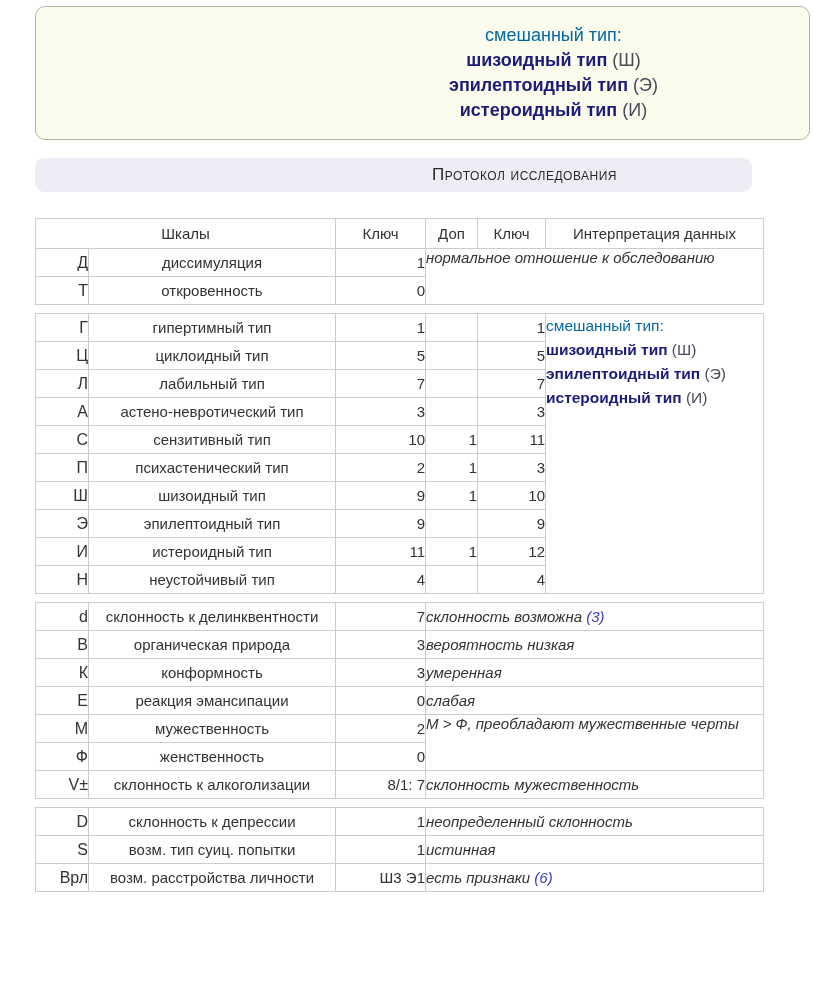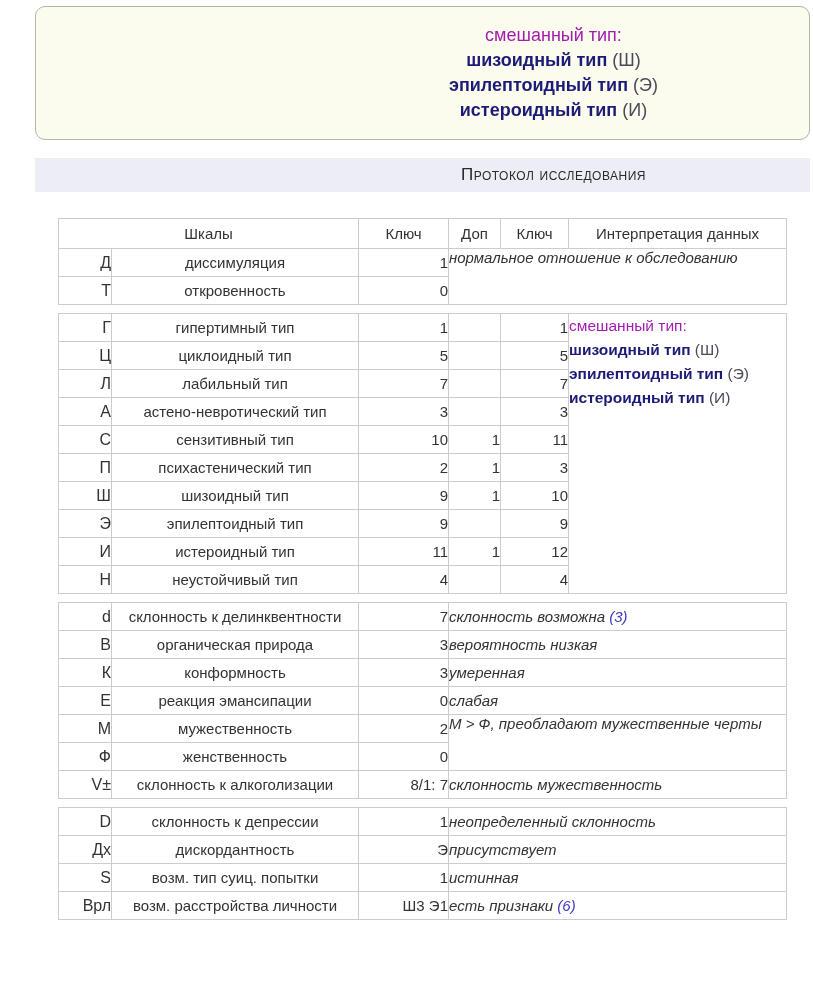--- a/index.html
+++ b/index.html
@@ -26,33 +26,34 @@
     display: flex; flex-direction: column; justify-content: center;
     text-align: center;
     padding-left: 262px;
     font-size: 18px; line-height: 25px;
     color: #1c1c78;
   }
 
   
   .protocol-bar {
     box-sizing: border-box;
-    width: 775px; height: 34px;
+    width: 717px; height: 34px;
     margin-top: 18px;
     background: #ededf5;
     text-align: center;
     padding-left: 262px;
     font-variant: small-caps;
     letter-spacing: 0.5px;
     font-size: 17px; line-height: 34px;
     color: #2a2a2a;
+    border-radius: 9px;
   }
 
   
-  .tables { margin-top: 26px; margin-left: 23px; }
+  .tables { margin-top: 26px; }
   table.protocol {
     border-collapse: collapse;
     table-layout: fixed;
     width: 728px;
     margin: 0 0 8px 0;
     font-size: 15px;
     color: #333333;
   }
   table.protocol td, table.protocol th {
     border: 1px solid #cccccc;
@@ -74,21 +75,21 @@
   td.interp { text-align: left;  padding-left: 10px; font-style: italic; }
   td.interp-top { vertical-align: top; padding-top: 5px; }
   td.types-interp {
     vertical-align: top;
     padding: 24px 0 0 10px;
     line-height: 24px;
     font-size: 15.5px;
     white-space: nowrap;
   }
 
-  .navy      { color: #a21caf; }
+  .navy      { color: #0369a1; }
   .type-name { color: #1c1c78; font-weight: bold; }
   .type-code { color: #4a4a5a; }
   .note      { color: #3b3bc0; }
 </style>
 </head>
 <body>
 
 <div class="page">
 
   <div class="result-box">
@@ -313,26 +314,20 @@
           <col style="width:218px">
       </colgroup>
       <tbody>
           <tr>
         <td class="letter">D</td>
         <td class="name">склонность к депрессии</td>
         <td class="key">1</td>
         <td class="interp" colspan="3">неопределенный склонность</td>
       </tr>
       <tr>
-        <td class="letter">Дх</td>
-        <td class="name">дискордантность</td>
-        <td class="key">Э</td>
-        <td class="interp" colspan="3">присутствует</td>
-      </tr>
-      <tr>
         <td class="letter">S</td>
         <td class="name">возм. тип суиц. попытки</td>
         <td class="key">1</td>
         <td class="interp" colspan="3">истинная</td>
       </tr>
       <tr>
         <td class="letter">Врл</td>
         <td class="name">возм. расстройства личности</td>
         <td class="key">Ш3 Э1</td>
         <td class="interp" colspan="3">

